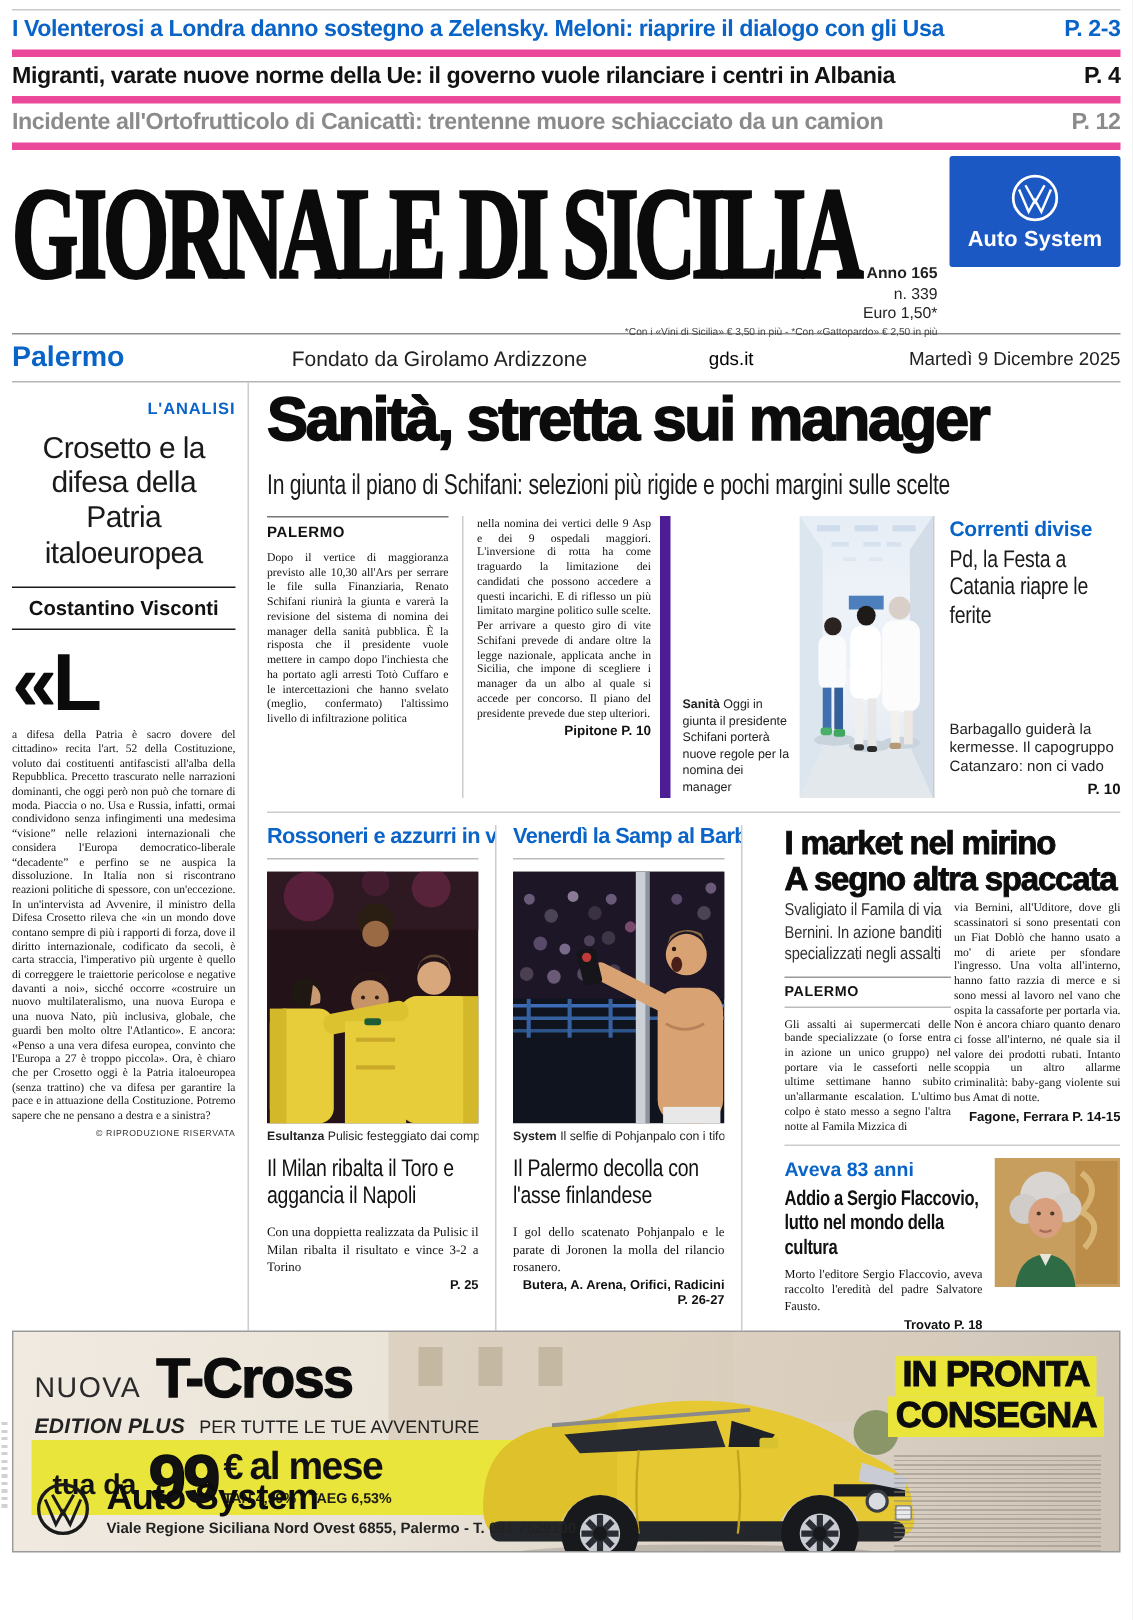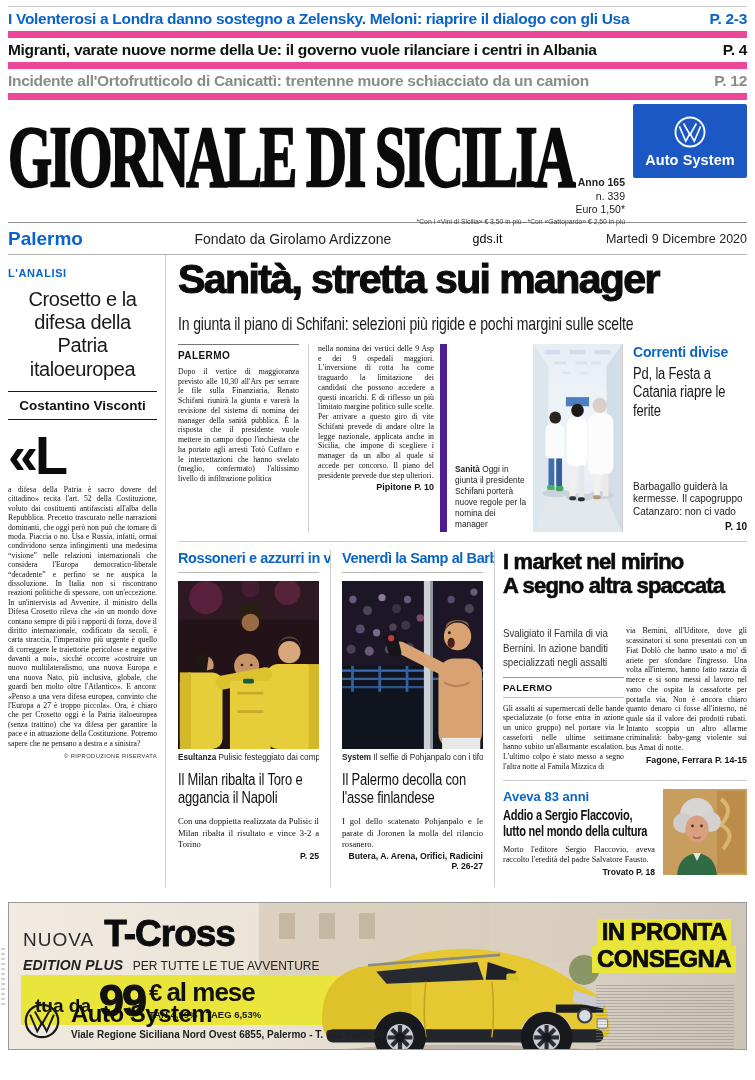--- a/index.html
+++ b/index.html
@@ -4,21 +4,21 @@
 <style>
   * { margin:0; padding:0; box-sizing:border-box; }
   html,body { background:#e9e9e9; }
   body { font-family:"Liberation Sans", sans-serif; color:#111; }
   .page { width:755px; height:1080px; background:#fff; margin:0 auto; padding:0 8px;
           overflow:hidden; position:relative; }
 
   
   .strip { margin-top:6px; border-top:1px solid #c9c9c9; }
   .strip-row { display:flex; justify-content:space-between; align-items:center;
-               height:31px; border-bottom:7px solid #ec4899;
+               height:31px; border-bottom:5px solid #ec4899;
                font-weight:bold; font-size:15.5px; letter-spacing:-0.3px; cursor:pointer; }
   .strip-page { font-weight:bold; flex:0 0 auto; padding-left:10px; }
   .row-blue  { color:#0a64c8; }
   .row-black { color:#121212; }
   .row-gray  { color:#8b8b8b; }
 
   
   .masthead { position:relative; height:122px; }
   .masthead-title { position:absolute; left:0; top:8px; white-space:nowrap;
         font-family:"Liberation Serif", serif; font-weight:900; font-size:61px;
@@ -41,21 +41,21 @@
   .infobar .city { color:#0a64c8; font-size:19px; font-weight:bold; width:170px; }
   .infobar .founder { font-size:14px; color:#222; flex:1.3; text-align:center; }
   .infobar .site { font-size:12.5px; color:#000000; flex:0.9; text-align:center; cursor:pointer; }
   .infobar .date { font-size:12.5px; color:#222; width:180px; text-align:right; }
 
   
   .main { display:grid; grid-template-columns:158px 1fr; height:632px; overflow:hidden; }
 
   
   .analysis { border-right:1px solid #ccc; padding:12px 8px 0 0; overflow:hidden; }
-  .an-kicker { color:#0a64c8; font-weight:bold; font-size:11px; text-align:left;
+  .an-kicker { color:#0a64c8; font-weight:bold; font-size:11px; text-align:right;
         letter-spacing:0.6px; }
   .an-title { font-size:20px; font-weight:400; text-align:center; line-height:1.16;
         letter-spacing:-0.4px; color:#1a1a1a; margin:9px 0 10px; }
   .an-author { border-top:1.5px solid #1a1a1a; border-bottom:1.5px solid #1a1a1a;
         text-align:center; font-weight:bold; font-size:13.5px; padding:6px 0; }
   .an-drop { font-weight:bold; font-size:54px; line-height:0.95; letter-spacing:-3px;
         margin:10px 0 4px; color:#0b0b0b; }
   .an-body { font-family:"Liberation Serif", serif; font-size:7.7px; line-height:1.22;
         text-align:justify; color:#111; }
   .an-copy { font-size:5.8px; color:#333; text-align:right; margin-top:5px;
@@ -110,25 +110,25 @@
   .sport-photo { width:100%; height:168px; }
   .sport-photo svg { width:100%; height:100%; display:block; }
   .sport-caption { font-size:8.2px; color:#222; margin:4px 0 9px; white-space:nowrap;
         overflow:hidden; }
   .sport-title { font-size:16px; font-weight:400; line-height:1.14; letter-spacing:-0.2px;
         color:#111; width:124%; transform:scaleX(0.81); transform-origin:left top; }
   .sport-body { font-family:"Liberation Serif", serif; font-size:8.6px; line-height:1.3;
         text-align:justify; margin-top:9px; color:#101010; }
   .sport-byline { text-align:right; font-weight:bold; font-size:8.6px; margin-top:1px; }
 
-  .crime { border-left:1px solid #ccc; padding-left:8px; display:flex;
+  .crime { border-left:1px solid #ccc; padding-left:28px; display:flex;
         flex-direction:column; overflow:hidden; min-width:0; }
   .crime-headline { font-size:22px; font-weight:bold; line-height:1.1;
         letter-spacing:-0.8px; color:#0c0c0c; -webkit-text-stroke:0.6px #0c0c0c; }
-  .crime-cols { display:grid; grid-template-columns:1fr 1fr; gap:2px; margin-top:28px; }
+  .crime-cols { display:grid; grid-template-columns:1fr 1fr; gap:2px; margin-top:2px; }
   .crime-deck { font-size:11.5px; line-height:1.25; color:#333; letter-spacing:-0.1px;
         margin-bottom:7px; width:118%; transform:scaleX(0.85); transform-origin:left top; }
   .crime-dateline { font-size:9.5px; font-weight:bold; letter-spacing:0.4px;
         border-top:1px solid #999; border-bottom:1px solid #bbb; padding:4px 0;
         margin-bottom:6px; }
   .crime-body { font-family:"Liberation Serif", serif; font-size:7.8px; line-height:1.25;
         text-align:justify; color:#101010; }
   .crime-byline { text-align:right; font-weight:bold; font-size:8.8px; margin-top:2px; }
 
   .obit { border-top:1px solid #ccc; margin-top:8px; padding-top:8px; display:flex;
@@ -138,21 +138,21 @@
   .obit-title { font-size:14px; font-weight:bold; line-height:1.15; letter-spacing:-0.3px;
         margin-top:3px; width:126%; transform:scaleX(0.79); transform-origin:left top; }
   .obit-body { font-family:"Liberation Serif", serif; font-size:8.2px; line-height:1.3;
         margin-top:6px; text-align:justify; }
   .obit-byline { text-align:right; font-weight:bold; font-size:8.6px;
         font-family:"Liberation Sans", sans-serif; margin-top:1px; }
   .obit-photo { width:84px; height:86px; flex:0 0 auto; }
   .obit-photo svg { width:100%; height:100%; display:block; }
 
   
-  .ad { margin-top:15px; height:148px; border:1px solid #9a9a9a; position:relative;
+  .ad { margin-top:0; height:148px; border:1px solid #9a9a9a; position:relative;
         overflow:hidden; cursor:pointer;
         background:linear-gradient(100deg,#f0eae1 0%,#eae3d7 35%,#ded4c7 65%,#cdc3b6 100%); }
   .ad-bldg { position:absolute; background:#d8ccba; opacity:0.75; }
   .ad-bldg.b1 { left:250px; top:0; width:230px; height:72px; }
   .ad-bldg.b2 { left:470px; top:0; width:160px; height:60px; opacity:0.55; }
   .ad-window { position:absolute; background:#bfb19b; opacity:0.8; }
   .ad-tree { position:absolute; width:30px; height:30px; border-radius:50%;
         background:#7d8c57; opacity:0.85; }
   .ad-left { position:absolute; left:14px; top:10px; z-index:3; }
   .ad-model-line { display:flex; align-items:baseline; gap:10px; }
@@ -226,21 +226,21 @@
       <div>n. 339</div>
       <div>Euro 1,50*</div>
     </div>
     <div class="edition-note">*Con i «Vini di Sicilia» € 3,50 in più - *Con «Gattopardo» € 2,50 in più</div>
   </div>
 
   <div class="infobar">
     <span class="city">Palermo</span>
     <span class="founder">Fondato da Girolamo Ardizzone</span>
     <span class="site">gds.it</span>
-    <span class="date">Martedì 9 Dicembre 2020</span>
+    <span class="date">Martedì 9 Dicembre 2025</span>
   </div>
 
   <div class="main">
 
     <aside class="analysis">
       <div class="an-kicker">L'ANALISI</div>
       <h2 class="an-title">Crosetto e la difesa della Patria italoeuropea</h2>
       <div class="an-author">Costantino Visconti</div>
       <div class="an-drop">«L</div>
       <p class="an-body">a difesa della Patria è sacro dovere del cittadino» recita l'art. 52 della Costituzione, voluto dai costituenti antifascisti all'alba della Repubblica. Precetto trascurato nelle narrazioni dominanti, che oggi però non può che tornare di moda. Piaccia o no. Usa e Russia, infatti, ormai condividono senza infingimenti una medesima “visione” nelle relazioni internazionali che considera l'Europa democratico-liberale “decadente” e perfino se ne auspica la dissoluzione. In Italia non si riscontrano reazioni politiche di spessore, con un'eccezione. In un'intervista ad Avvenire, il ministro della Difesa Crosetto rileva che «in un mondo dove contano sempre di più i rapporti di forza, dove il diritto internazionale, codificato da secoli, è carta straccia, l'imperativo più urgente è quello di correggere le traiettorie pericolose e negative davanti a noi», sicché occorre «costruire un nuovo multilateralismo, una nuova Europa e una nuova Nato, più inclusiva, globale, che guardi ben molto oltre l'Atlantico». E ancora: «Penso a una vera difesa europea, convinto che l'Europa a 27 è troppo piccola». Ora, è chiaro che per Crosetto oggi è la Patria italoeuropea (senza trattino) che va difesa per garantire la pace e in attuazione della Costituzione. Potremo sapere che ne pensano a destra e a sinistra?</p>

